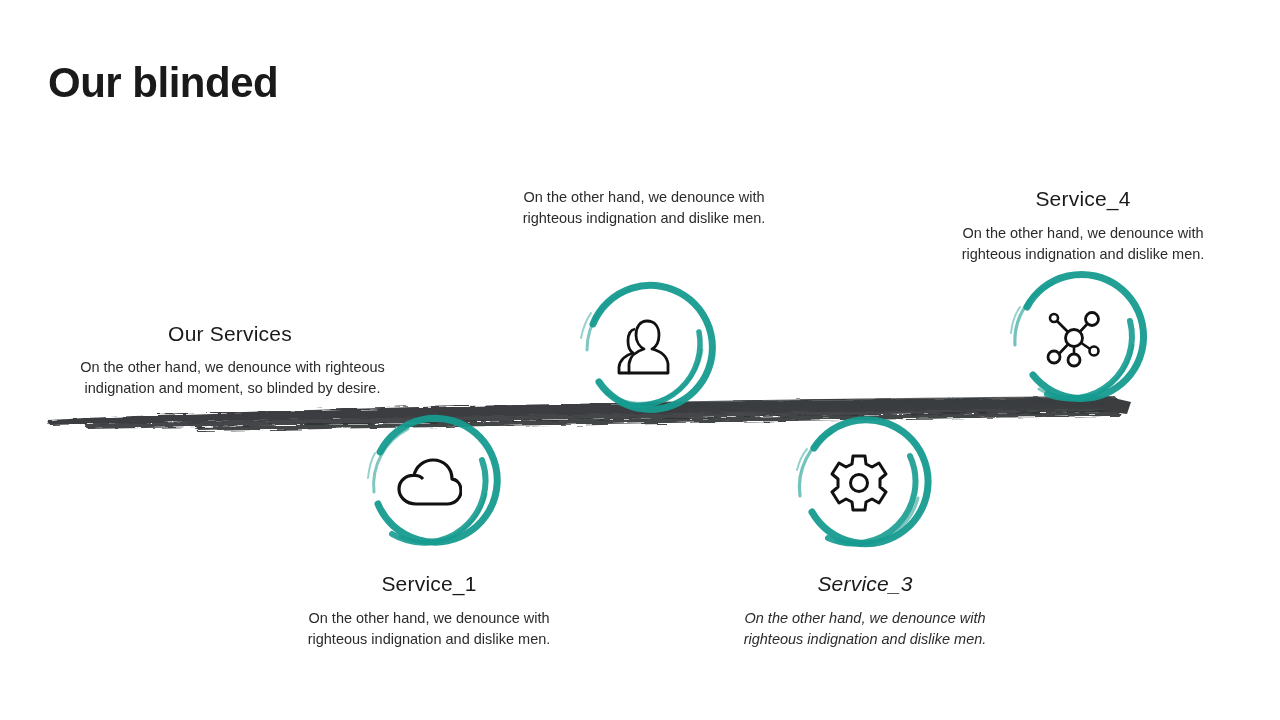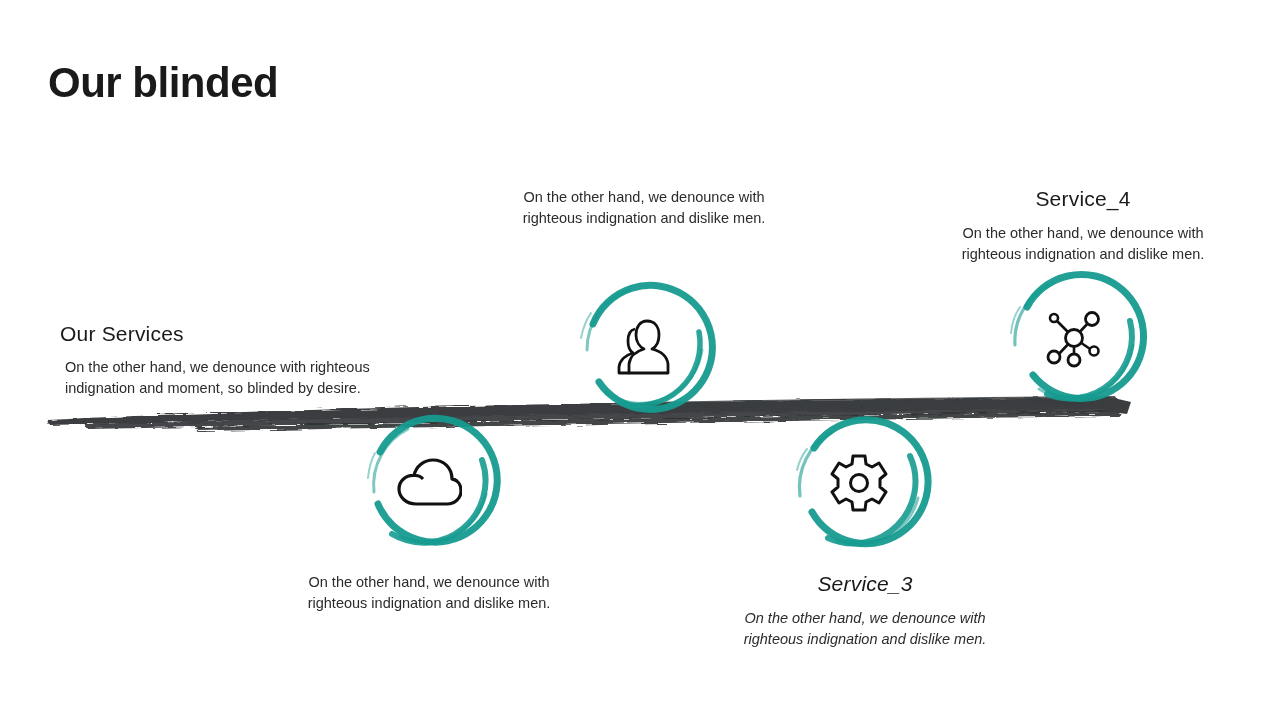--- a/index.html
+++ b/index.html
@@ -95,21 +95,21 @@
   #block-service-2 { left: 494px; top: 187px; }
   #block-service-3 { left: 715px; top: 572px; font-style: italic; }
   #block-service-4 { left: 933px; top: 187px; }
 
   
   #block-intro {
     position: absolute;
     left: 60px;
     top: 322px;
     width: 340px;
-    text-align: left;
+    text-align: center;
   }
   #intro-title {
     font-size: 21px;
     color: #1a1a1a;
     letter-spacing: 0.2px;
     margin-bottom: 11px;
     white-space: nowrap;
   }
   #intro-body {
     font-size: 14.5px;
@@ -242,20 +242,21 @@
       </svg>
     </div>
   </div>
 
   <div id="block-intro">
     <div id="intro-title">Our Services</div>
     <div id="intro-body">On the other hand, we denounce with righteous indignation and moment, so blinded by desire.</div>
   </div>
 
   <div class="svc-block" id="block-service-1">
+    <div class="svc-title">Service_1</div>
     <div class="svc-body">On the other hand, we denounce with righteous indignation and dislike men.</div>
   </div>
 
   <div class="svc-block" id="block-service-2">
     <div class="svc-body">On the other hand, we denounce with righteous indignation and dislike men.</div>
   </div>
 
   <div class="svc-block" id="block-service-3">
     <div class="svc-title">Service_3</div>
     <div class="svc-body">On the other hand, we denounce with righteous indignation and dislike men.</div>

